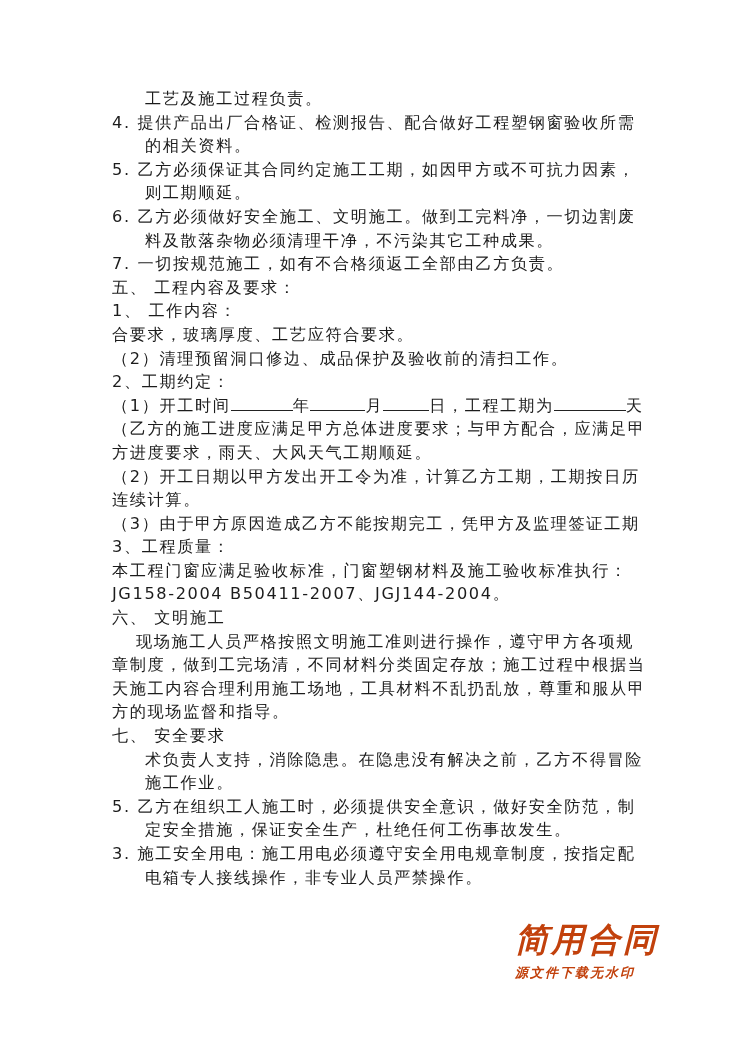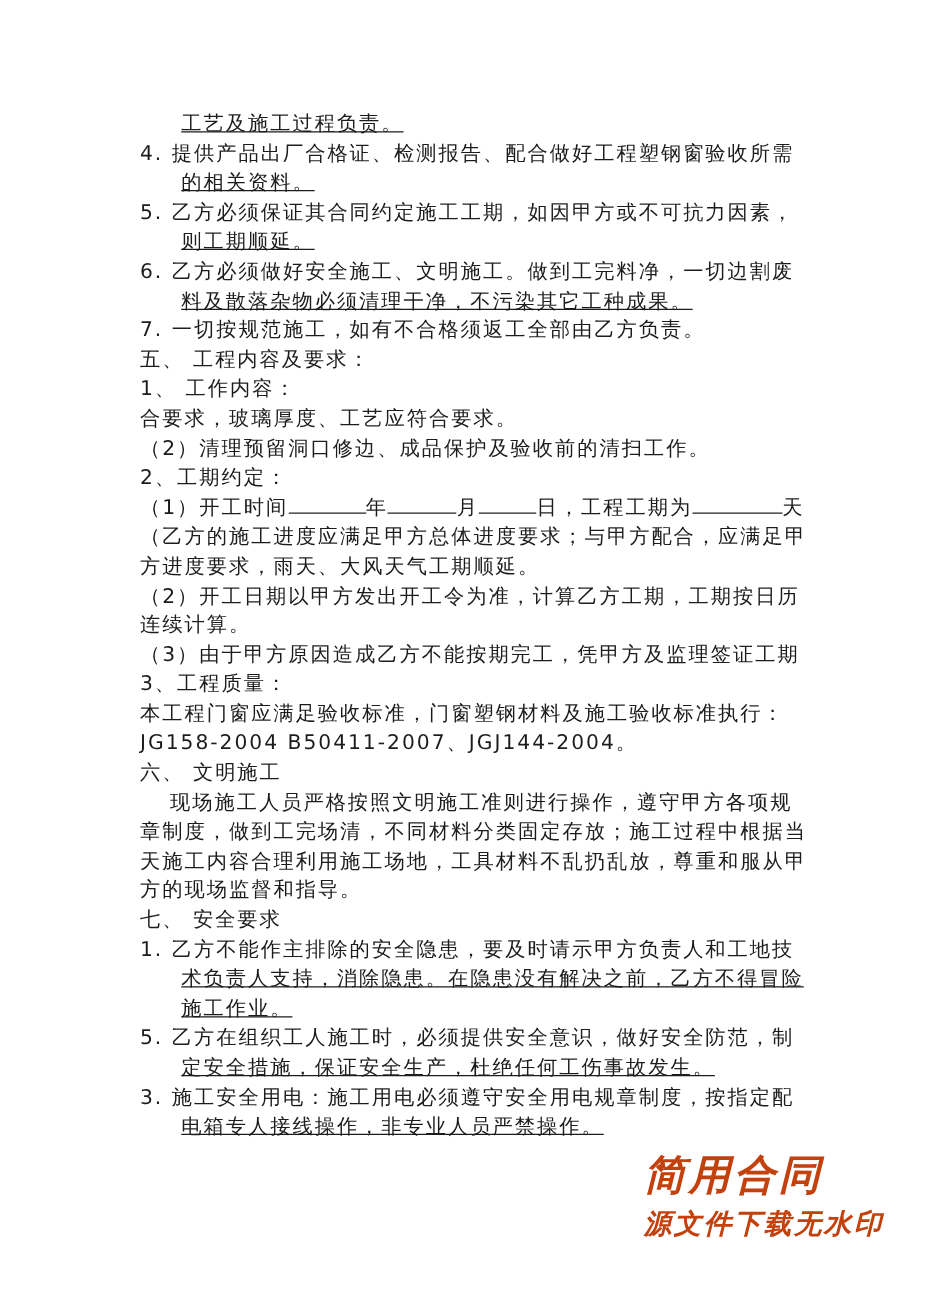--- a/index.html
+++ b/index.html
@@ -1,25 +1,25 @@
 <!DOCTYPE html>
 <html><head>
 <meta charset="utf-8">
 <style>
   html, body { margin:0; padding:0; background:#ffffff; }
   body { width:742px; height:1049px; position:relative; overflow:hidden;
          font-family:"DejaVu Sans", sans-serif; color:#1c1c1c; }
   .page { position:absolute; left:112px; top:87px; width:540px; }
   .ln { font-size:16.2px; line-height:23.6px; height:23.6px; white-space:nowrap; letter-spacing:1.6px; }
   .ind { padding-left:24px; }
-  .ind2 { padding-left:33px;text-decoration:underline; }
+  .ind2 { padding-left:33px; }
   .blank { display:inline-block; border-bottom:1px solid #222; height:15px; vertical-align:baseline; }
   .wm { position:absolute; left:515px; color:#c2410c; font-weight:bold; font-style:italic; white-space:nowrap; }
   .wm1 { top:918px; font-size:33px; letter-spacing:3px; }
-  .wm2 { top:964px; font-size:22px; letter-spacing:2px; }
+  .wm2 { top:964px; font-size:13px; letter-spacing:2px; }
 </style>
 </head>
 <body>
 
 <div class="page" id="page">
     <div class="ln ind2">工艺及施工过程负责。</div>
     <div class="ln">4. 提供产品出厂合格证、检测报告、配合做好工程塑钢窗验收所需</div>
     <div class="ln ind2">的相关资料。</div>
     <div class="ln">5. 乙方必须保证其合同约定施工工期，如因甲方或不可抗力因素，</div>
     <div class="ln ind2">则工期顺延。</div>
@@ -39,21 +39,20 @@
     <div class="ln">（3）由于甲方原因造成乙方不能按期完工，凭甲方及监理签证工期</div>
     <div class="ln">3、工程质量：</div>
     <div class="ln">本工程门窗应满足验收标准，门窗塑钢材料及施工验收标准执行：</div>
     <div class="ln">JG158-2004  B50411-2007、JGJ144-2004。</div>
     <div class="ln">六、   文明施工</div>
     <div class="ln ind">现场施工人员严格按照文明施工准则进行操作，遵守甲方各项规</div>
     <div class="ln">章制度，做到工完场清，不同材料分类固定存放；施工过程中根据当</div>
     <div class="ln">天施工内容合理利用施工场地，工具材料不乱扔乱放，尊重和服从甲</div>
     <div class="ln">方的现场监督和指导。</div>
     <div class="ln">七、   安全要求</div>
-    <div class="ln">1. 乙方不能作主排除的安全隐患，要及时请示甲方负责人和工地技</div>
     <div class="ln ind2">术负责人支持，消除隐患。在隐患没有解决之前，乙方不得冒险</div>
     <div class="ln ind2">施工作业。</div>
     <div class="ln">5. 乙方在组织工人施工时，必须提供安全意识，做好安全防范，制</div>
     <div class="ln ind2">定安全措施，保证安全生产，杜绝任何工伤事故发生。</div>
     <div class="ln">3. 施工安全用电：施工用电必须遵守安全用电规章制度，按指定配</div>
     <div class="ln ind2">电箱专人接线操作，非专业人员严禁操作。</div>
   </div>
 
 <div class="wm wm1">简用合同</div>
 <div class="wm wm2">源文件下载无水印</div>

